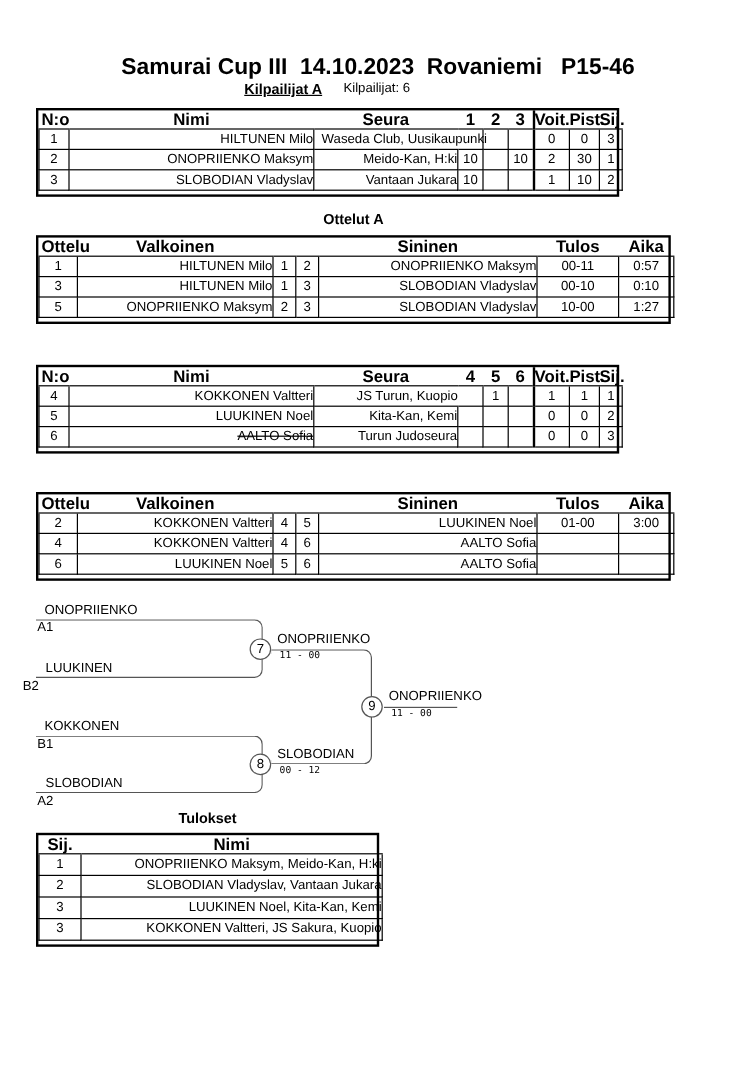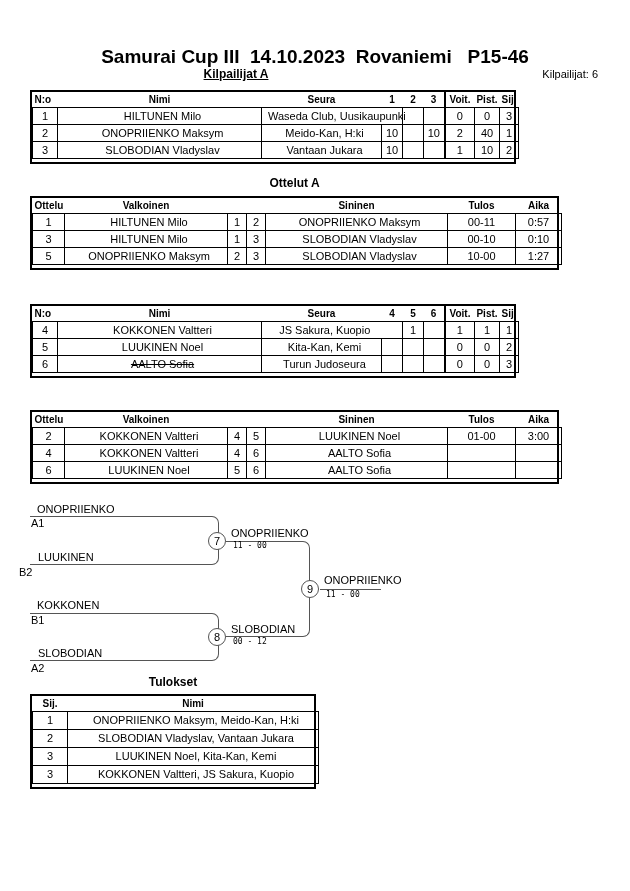--- a/index.html
+++ b/index.html
@@ -5,28 +5,28 @@
   html,body{margin:0;padding:0;background:#fff;}
   .page{position:relative;width:630px;height:891px;background:#fff;overflow:hidden;
         font-family:"Liberation Sans",sans-serif;color:#000;}
   .abs{position:absolute;}
   .main-title{left:0;top:46px;width:630px;text-align:center;font-size:19px;font-weight:bold;white-space:pre;}
   .sec-title{font-size:12px;font-weight:bold;text-align:center;}
   .count{font-size:11px;text-align:right;}
   
   .twrap{border:2px solid #000;padding-bottom:3px;box-sizing:border-box;background:#fff;}
   table{border-collapse:collapse;width:100%;table-layout:fixed;}
-  th{font-size:10px;font-weight:bold;height:15px;line-height:15px;padding:0;border:none;
+  th{font-size:14px;font-weight:bold;height:15px;line-height:15px;padding:0;border:none;
      border-bottom:1px solid #000;text-align:center;overflow:visible;white-space:nowrap;}
   th.hl{text-align:left;padding-left:2px;}
   td{font-size:11px;height:16px;line-height:16px;padding:0;border:1px solid #000;
      overflow:visible;white-space:nowrap;}
   .rtbl td{height:17px;line-height:17px;}
   td.c{text-align:center;}
-  td.l{text-align:center;padding-left:6px;}
+  td.l{text-align:right;padding-left:6px;}
   .thl{border-left:2px solid #000 !important;}
   .nbr{border-right:none;}
   .nbl{border-left:none;}
   .strike{text-decoration:line-through;}
   
   .bshape{position:absolute;box-sizing:border-box;z-index:1;}
   .pair{border-top:1px solid #555;border-right:1px solid #555;border-bottom:1px solid #555;
         border-radius:0 7px 7px 0;}
   .conn-t{border-top:1px solid #555;border-right:1px solid #555;border-radius:0 7px 0 0;}
   .conn-b{border-bottom:1px solid #555;border-right:1px solid #555;border-radius:0 0 7px 0;}
@@ -37,21 +37,21 @@
   .bseed{position:absolute;z-index:3;font-size:11px;white-space:nowrap;}
   .bscore{position:absolute;z-index:3;font-family:"DejaVu Sans Mono",monospace;font-size:8px;white-space:nowrap;}
 </style>
 </head>
 <body>
 
 <div class="page">
 
   <div class="abs main-title">Samurai Cup III  14.10.2023  Rovaniemi   P15-46</div>
   <div class="abs sec-title" style="left:30px;top:67px;width:412px;text-decoration:underline;">Kilpailijat A</div>
-  <div class="abs count" style="left:30px;top:68px;width:568px;">Kilpailijat: 6</div>
+  <div class="abs count" style="left:30px;top:68px;width:568px;text-align:center;">Kilpailijat: 6</div>
 
   <div class="abs twrap" style="left:30px;top:90px;width:486px;">
     <table>
       <colgroup>
           <col style="width:25px">
           <col style="width:204px">
           <col style="width:120px">
           <col style="width:21px">
           <col style="width:21px">
           <col style="width:21px">
@@ -83,21 +83,21 @@
         <td class="c">3</td>
       </tr>
       <tr>
         <td class="c">2</td>
         <td class="l">ONOPRIIENKO Maksym</td>
         <td class="l">Meido-Kan, H:ki</td>
         <td class="c">10</td>
         <td class="c"></td>
         <td class="c">10</td>
         <td class="c thl">2</td>
-        <td class="c">40</td>
+        <td class="c">30</td>
         <td class="c">1</td>
       </tr>
       <tr>
         <td class="c">3</td>
         <td class="l">SLOBODIAN Vladyslav</td>
         <td class="l">Vantaan Jukara</td>
         <td class="c">10</td>
         <td class="c"></td>
         <td class="c"></td>
         <td class="c thl">1</td>
@@ -182,21 +182,21 @@
         <th>4</th>
         <th>5</th>
         <th>6</th>
         <th class="thl">Voit.</th>
         <th>Pist.</th>
         <th>Sij.</th>
       </tr>
       <tr>
         <td class="c">4</td>
         <td class="l">KOKKONEN Valtteri</td>
-        <td class="l nbr">JS Sakura, Kuopio</td>
+        <td class="l nbr">JS Turun, Kuopio</td>
         <td class="c nbl"></td>
         <td class="c">1</td>
         <td class="c"></td>
         <td class="c thl">1</td>
         <td class="c">1</td>
         <td class="c">1</td>
       </tr>
       <tr>
         <td class="c">5</td>
         <td class="l">LUUKINEN Noel</td>

